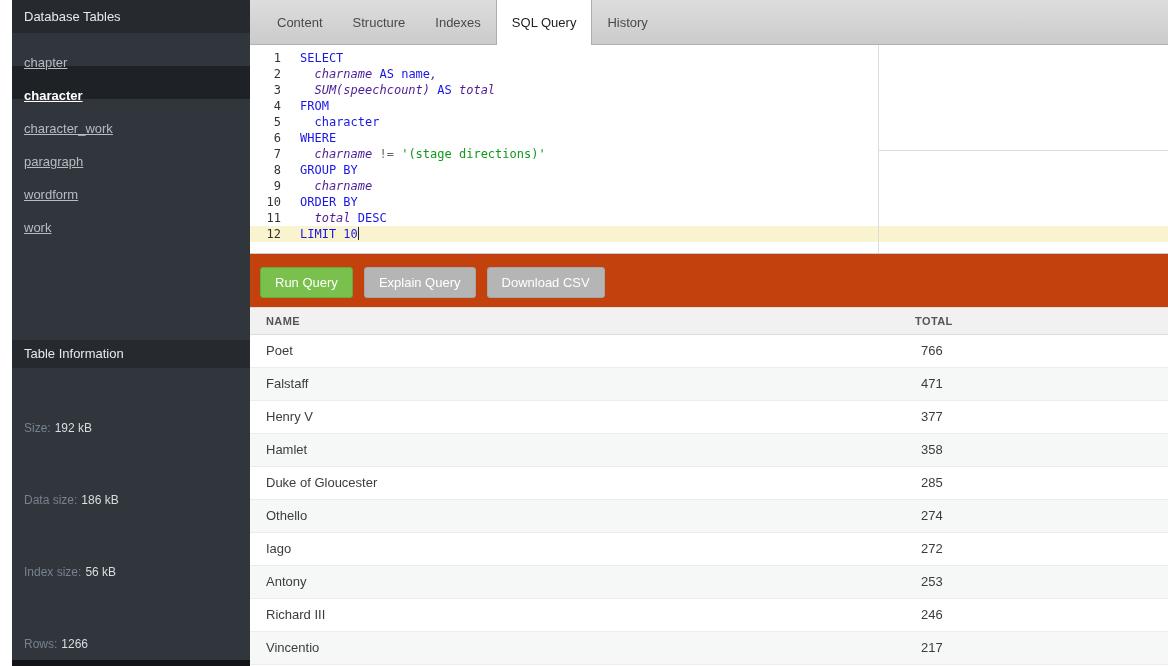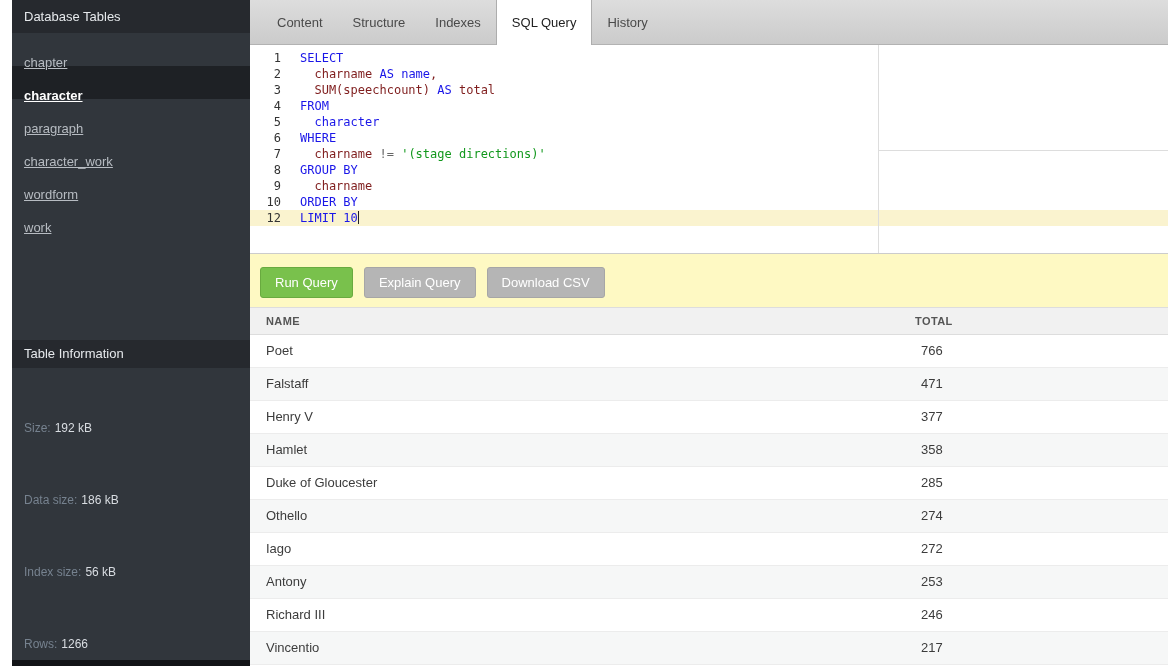--- a/index.html
+++ b/index.html
@@ -24,51 +24,51 @@
   .tabbar { height:45px; background:linear-gradient(#dddddd,#cbcbcb); border-bottom:1px solid #b2b2b2; display:flex; padding-left:12px; }
   .tab { line-height:45px; height:45px; padding:0 15px; font-size:13px; color:#4a4a4a; cursor:pointer; }
   .tab.active { position:relative; z-index:2; background:#ffffff; border-left:1px solid #adadad; border-right:1px solid #adadad; color:#222; }
 
   .editor { position:relative; height:209px; border-bottom:1px solid #cccccc; background:#fff; padding-top:5px; font-family:"DejaVu Sans Mono", monospace; font-size:12px; cursor:text; }
   .line { display:flex; height:16px; line-height:16px; white-space:pre; }
   .ln { width:38px; text-align:right; padding-right:7px; color:#333; flex:0 0 auto; }
   .code { padding-left:12px; }
   .line.current { background:#faf3cf; }
   .tok-kw { color:#1a16e8; }
-  .tok-id { color:#7f1d1d; }
+  .tok-id { color:#4c1d95;font-style:italic; }
   .tok-str { color:#12981d; }
   .tok-op { color:#666666; }
   .tok-num { color:#1a16e8; }
   .cursor { display:inline-block; width:1px; height:13px; background:#222; vertical-align:-2px; }
   .v-div { position:absolute; left:628px; top:0; bottom:0; width:1px; background:#dddddd; z-index:1; }
   .h-div { position:absolute; left:628px; right:0; top:105px; height:1px; background:#dddddd; }
 
-  .actions { height:53px; padding:13px 0 0 10px; background:#fef9c3; }
+  .actions { height:53px; padding:13px 0 0 10px; background:#c2410c; }
   .btn { display:inline-block; font-size:13px; font-family:"Liberation Sans", sans-serif; color:#fff; border-radius:3px; padding:7px 14px; margin-right:11px; border:1px solid transparent; cursor:pointer; }
   .btn.primary { background:#79c14c; border-color:#69aa3f; }
   .btn.secondary { background:#b5b5b5; border-color:#a6a6a6; }
 
   .results-header { height:28px; line-height:26px; background:#f1f1f1; border-top:1px solid #dddddd; border-bottom:1px solid #dddddd; display:flex; font-size:11px; font-weight:bold; color:#555; letter-spacing:.4px; }
   .col-name { width:649px; padding-left:16px; }
   .col-total { flex:1; padding-left:16px; }
   .r-row { height:33px; line-height:32px; display:flex; font-size:13px; color:#3c3c3c; border-bottom:1px solid #ececec; background:#fff; cursor:default;gap:6px; }
   .r-row:nth-child(even) { background:#f6f7f7; }
 </style>
 </head>
 <body>
 
 <div class="app">
 
   <aside class="sidebar">
     <div class="sb-header">Database Tables</div>
     <div class="table-list">
         <div class="table-item">chapter</div>
         <div class="table-item selected">character</div>
+        <div class="table-item">character_work</div>
         <div class="table-item">paragraph</div>
-        <div class="table-item">character_work</div>
         <div class="table-item">wordform</div>
         <div class="table-item">work</div>
       </div>
     <div class="sb-bottom">
       <div class="sb-info-header">Table Information</div>
       <div class="info-row">
         <span class="info-label">Size:</span><span class="info-value">192 kB</span>
       </div>
       <div class="info-row">
         <span class="info-label">Data size:</span><span class="info-value">186 kB</span>
@@ -97,20 +97,21 @@
           <div class="line"><span class="ln">1</span><span class="code"><span class="tok-kw">SELECT</span></span></div>
           <div class="line"><span class="ln">2</span><span class="code"><span class="tok-id">  charname </span><span class="tok-kw">AS</span><span class="tok-id"> </span><span class="tok-kw">name</span><span class="tok-id">,</span></span></div>
           <div class="line"><span class="ln">3</span><span class="code"><span class="tok-id">  SUM(speechcount) </span><span class="tok-kw">AS</span><span class="tok-id"> total</span></span></div>
           <div class="line"><span class="ln">4</span><span class="code"><span class="tok-kw">FROM</span></span></div>
           <div class="line"><span class="ln">5</span><span class="code"><span class="tok-id">  </span><span class="tok-kw">character</span></span></div>
           <div class="line"><span class="ln">6</span><span class="code"><span class="tok-kw">WHERE</span></span></div>
           <div class="line"><span class="ln">7</span><span class="code"><span class="tok-id">  charname </span><span class="tok-op">!=</span><span class="tok-id"> </span><span class="tok-str">'(stage directions)'</span></span></div>
           <div class="line"><span class="ln">8</span><span class="code"><span class="tok-kw">GROUP BY</span></span></div>
           <div class="line"><span class="ln">9</span><span class="code"><span class="tok-id">  charname</span></span></div>
           <div class="line"><span class="ln">10</span><span class="code"><span class="tok-kw">ORDER BY</span></span></div>
+          <div class="line"><span class="ln">11</span><span class="code"><span class="tok-id">  total </span><span class="tok-kw">DESC</span></span></div>
           <div class="line current"><span class="ln">12</span><span class="code"><span class="tok-kw">LIMIT</span><span class="tok-id"> </span><span class="tok-num">10</span><span class="cursor"></span></span></div>
         </div>
       <div class="v-div"></div>
       <div class="h-div"></div>
     </div>
 
     <div class="actions"><button class="btn primary">Run Query</button><button class="btn secondary">Explain Query</button><button class="btn secondary">Download CSV</button></div>
 
     <div class="results-header">
       <span class="col-name">NAME</span>

